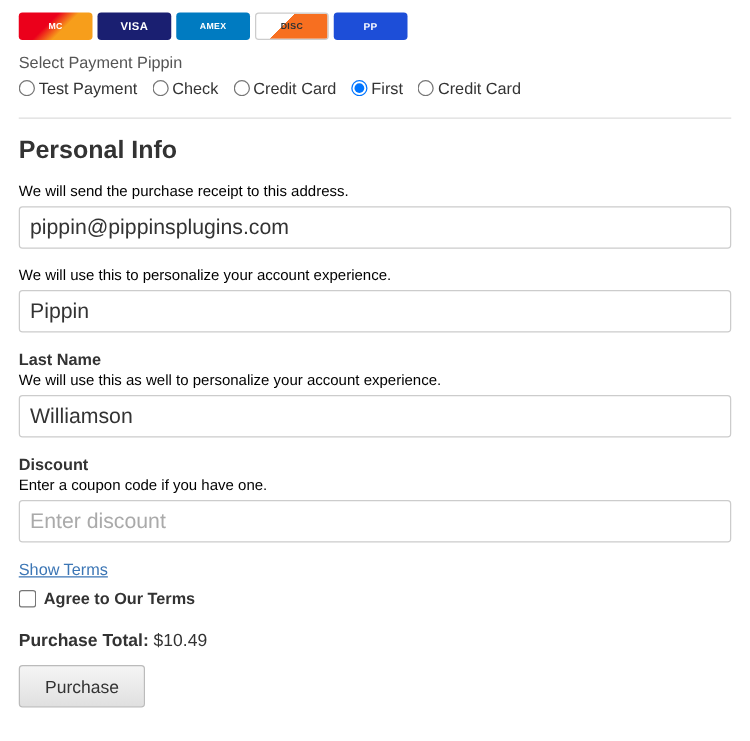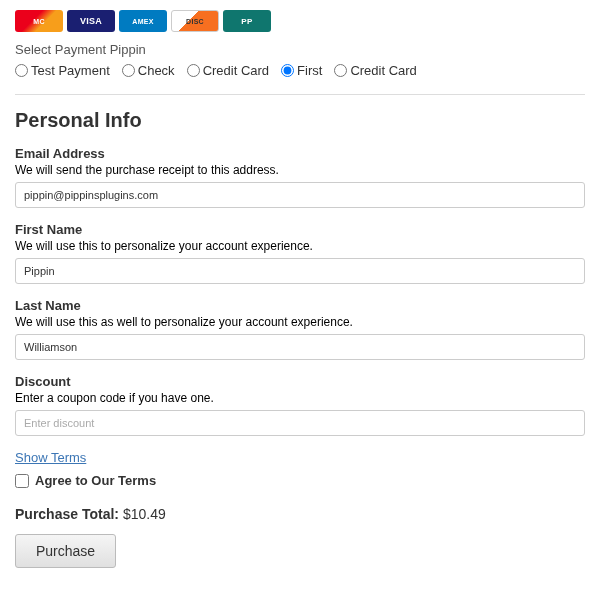--- a/index.html
+++ b/index.html
@@ -12,36 +12,36 @@
       max-width: 600px;
     }
 
     
     .card-icons {
       display: flex;
       gap: 4px;
       margin-bottom: 10px;
     }
     .card-icon {
-      width: 48px;
+      width: 59px;
       height: 22px;
       border-radius: 3px;
       display: flex;
       align-items: center;
       justify-content: center;
       font-size: 7px;
       font-weight: bold;
       color: white;
       letter-spacing: 0.3px;
     }
     .card-icon.mastercard { background: linear-gradient(135deg, #eb001b 40%, #f79e1b 60%); }
     .card-icon.visa { background: #1a1f71; font-size: 9px; }
     .card-icon.amex { background: #007bc1; }
     .card-icon.discover { background: linear-gradient(135deg, #fff 40%, #f76f20 40%); color: #333; border: 1px solid #ccc; }
-    .card-icon.paypal { background: #0f766e; font-size: 8px; }
+    .card-icon.paypal { background: #1d4ed8; font-size: 8px; }
 
     
     .select-payment-label {
       font-size: 13px;
       color: #555;
       margin-bottom: 6px;
     }
 
     .payment-options {
       display: flex;
@@ -91,21 +91,21 @@
     .field-hint {
       font-size: 12px;
       color: #000000;
       margin-bottom: 5px;
     }
     .field-input {
       width: 100%;
       padding: 6px 8px;
       border: 1px solid #ccc;
       border-radius: 3px;
-      font-size: 11px;
+      font-size: 17px;
       color: #333;
       outline: none;
     }
     .field-input::placeholder {
       color: #aaa;
     }
 
     
     .show-terms-link {
       color: #3c76b5;
@@ -199,28 +199,26 @@
   </label>
 </div>
 
 <hr class="section-divider">
 
 
 <div class="section-title">Personal Info</div>
 
 
 <div class="field-group">
-  <div class="field-label">Email Address</div>
   <div class="field-hint">We will send the purchase receipt to this address.</div>
   <input type="email" class="field-input" value="pippin@pippinsplugins.com" style="">
 </div>
 
 
 <div class="field-group">
-  <div class="field-label">First Name</div>
   <div class="field-hint">We will use this to personalize your account experience.</div>
   <input type="text" class="field-input" value="Pippin" style="">
 </div>
 
 
 <div class="field-group">
   <div class="field-label">Last Name</div>
   <div class="field-hint">We will use this as well to personalize your account experience.</div>
   <input type="text" class="field-input" value="Williamson" style="">
 </div>

